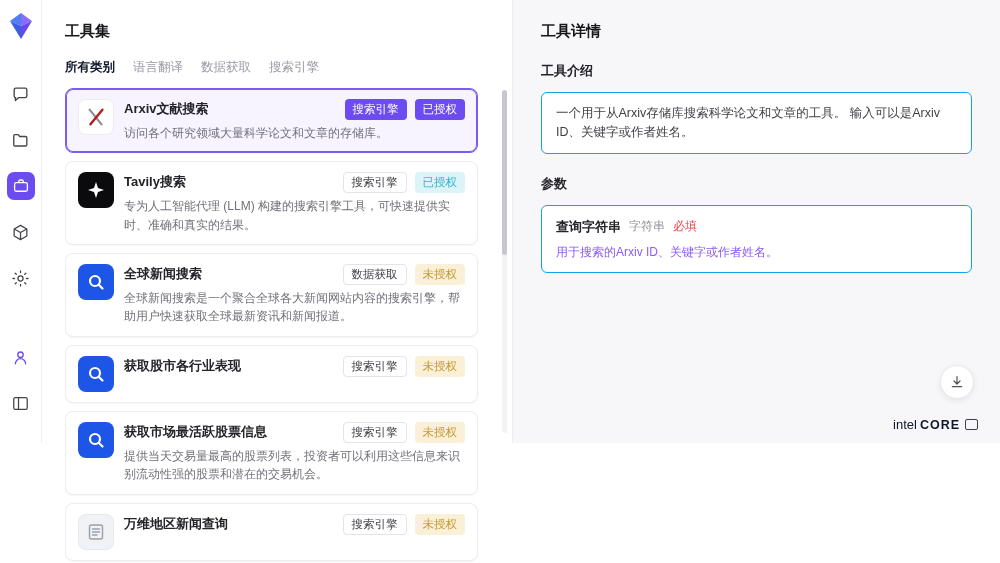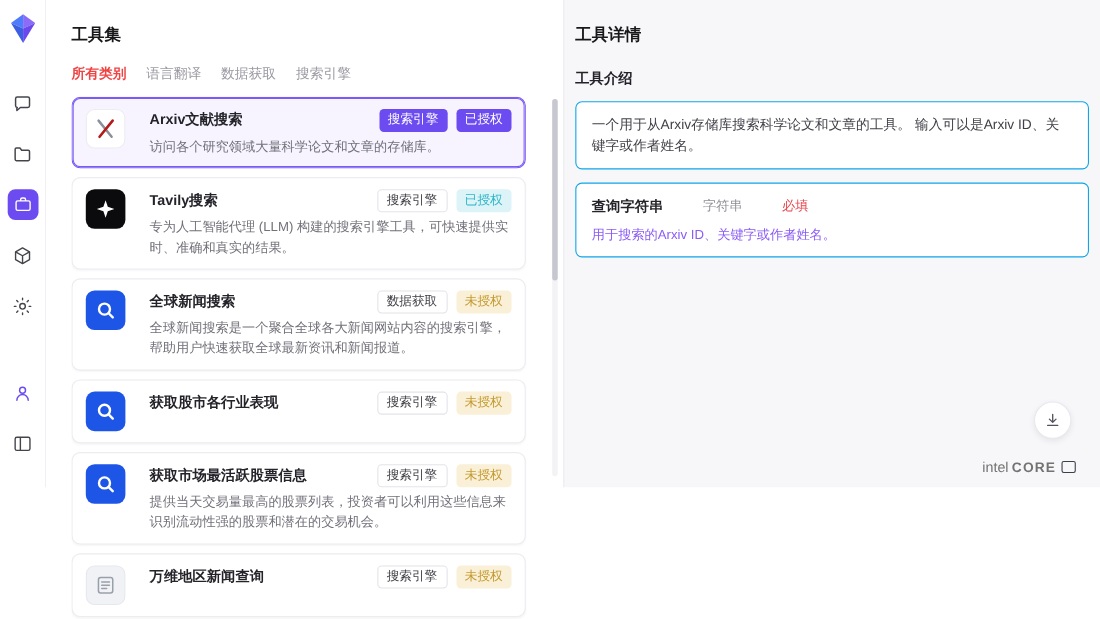--- a/index.html
+++ b/index.html
@@ -16,25 +16,25 @@
     color:#44454b; cursor:pointer; flex:none; }
   .side-btn.active { background:#6c4cf1; color:#fff; }
   .side-btn.accent { color:#6c4cf1; }
   .side-spacer { flex:1; }
 
   
   .tool-panel { width:470px; background:#fff; padding:22px 0 0 23px; position:relative; flex:none; }
   .panel-title { font-size:15px; font-weight:bold; color:#18181b; }
   .tabs { display:flex; gap:18px; margin-top:18px; font-size:12.5px; color:#9a9aa3; padding-right:30px; }
   .tab { cursor:pointer; white-space:nowrap; }
-  .tab.active { color:#ef4444; font-weight:bold; }
+  .tab.active { color:#0f172a; font-weight:bold; }
   .tool-list { margin-top:12px; height:478px; overflow:hidden; padding-right:34px; }
 
   .tool-card { border:1px solid #ececf1; border-radius:8px; padding:10px 12px; margin-bottom:8px;
-    display:flex; gap:22px; background:#fff; box-shadow:0 1px 2px rgba(20,20,40,.04); cursor:pointer; }
+    display:flex; gap:10px; background:#fff; box-shadow:0 1px 2px rgba(20,20,40,.04); cursor:pointer; }
   .tool-card.selected { border-color:#7b5bf5; box-shadow:0 0 0 1px #7b5bf5 inset; background:#f7f4ff; }
   .tool-icon { width:36px; height:36px; border-radius:8px; flex:none;
     display:flex; align-items:center; justify-content:center; }
   .icon-arxiv { background:#ffffff; border:1px solid #ececf1; }
   .icon-tavily { background:#0b0b0e; }
   .icon-juhe  { background:#1d55e6; }
   .icon-news  { background:#f1f2f6; border:1px solid #e7e8ee; }
   .tool-main { flex:1; min-width:0; }
   .tool-head { display:flex; align-items:flex-start; }
   .tool-name { font-size:13px; font-weight:bold; color:#232329; line-height:1.5; }
@@ -46,36 +46,36 @@
   .badge-yellow  { background:#faf0d8; color:#c49a30; }
   .tool-desc { margin-top:4px; font-size:12px; color:#71717a; line-height:1.55; }
 
   .scroll-track { position:absolute; right:5px; top:90px; bottom:10px; width:5px;
     background:#f3f3f6; border-radius:3px; }
   .scroll-thumb { position:absolute; top:0; left:0; width:5px; height:165px;
     background:#c7c7d1; border-radius:3px; cursor:pointer; }
 
   
   .detail-panel { flex:1; background:#f7f7fa; border-left:1px solid #ececf1;
-    padding:22px 10px; position:relative; }
+    padding:22px 28px; position:relative; }
   .detail-title { font-size:15px; font-weight:bold; color:#18181b; }
   .section-title { font-size:13px; font-weight:bold; color:#232329; margin-top:21px; }
   .detail-box { margin-top:12px; background:#fff; border:1px solid #0ea5e9; border-radius:6px;
     padding:11px 14px; font-size:12.5px; color:#3f3f46; line-height:1.5; }
-  .param-head { display:flex; align-items:flex-start;gap:28px; }
+  .param-head { display:flex; align-items:flex-start; }
   .param-name { font-size:13px; font-weight:bold; color:#232329; }
   .param-type { font-size:12px; color:#8d8d96; margin-left:8px; }
   .param-required { font-size:12px; color:#e5484d; margin-left:8px; }
   .param-desc { margin-top:7px; font-size:12px; color:#8b5cf6; }
 
   .fab { position:absolute; right:26px; bottom:44px; width:34px; height:34px; border-radius:50%;
     background:#fff; border:1px solid #e8e8ee; box-shadow:0 2px 6px rgba(0,0,0,.08);
     display:flex; align-items:center; justify-content:center; color:#52525b; cursor:pointer; }
   .intel { position:absolute; right:22px; bottom:11px; display:flex; align-items:center;
-    gap:3px; color:#737373; }
+    gap:3px; color:#0f172a; }
   .intel .word { font-size:13px; }
   .intel .core { font-size:12.5px; font-weight:bold; letter-spacing:1px; }
   .intel .chip { width:13px; height:11px; border:1px solid #3a414b; border-radius:2px; margin-left:2px; }
 </style>
 </head>
 <body>
 
 <div class="app">
 
   <nav class="sidebar">
@@ -255,20 +255,21 @@
       <div class="scroll-thumb"></div>
     </div>
   </section>
 
   <section class="detail-panel">
     <h1 class="detail-title">工具详情</h1>
     <h2 class="section-title">工具介绍</h2>
     <div class="detail-box">
       <span>一个用于从Arxiv存储库搜索科学论文和文章的工具。 输入可以是Arxiv ID、关键字或作者姓名。</span>
     </div>
+    <h2 class="section-title">参数</h2>
     <div class="detail-box">
       <div class="param-head">
         <span class="param-name">查询字符串</span>
         <span class="param-type">字符串</span>
         <span class="param-required">必填</span>
       </div>
       <div class="param-desc">用于搜索的Arxiv ID、关键字或作者姓名。</div>
     </div>
 
     <button class="fab">

